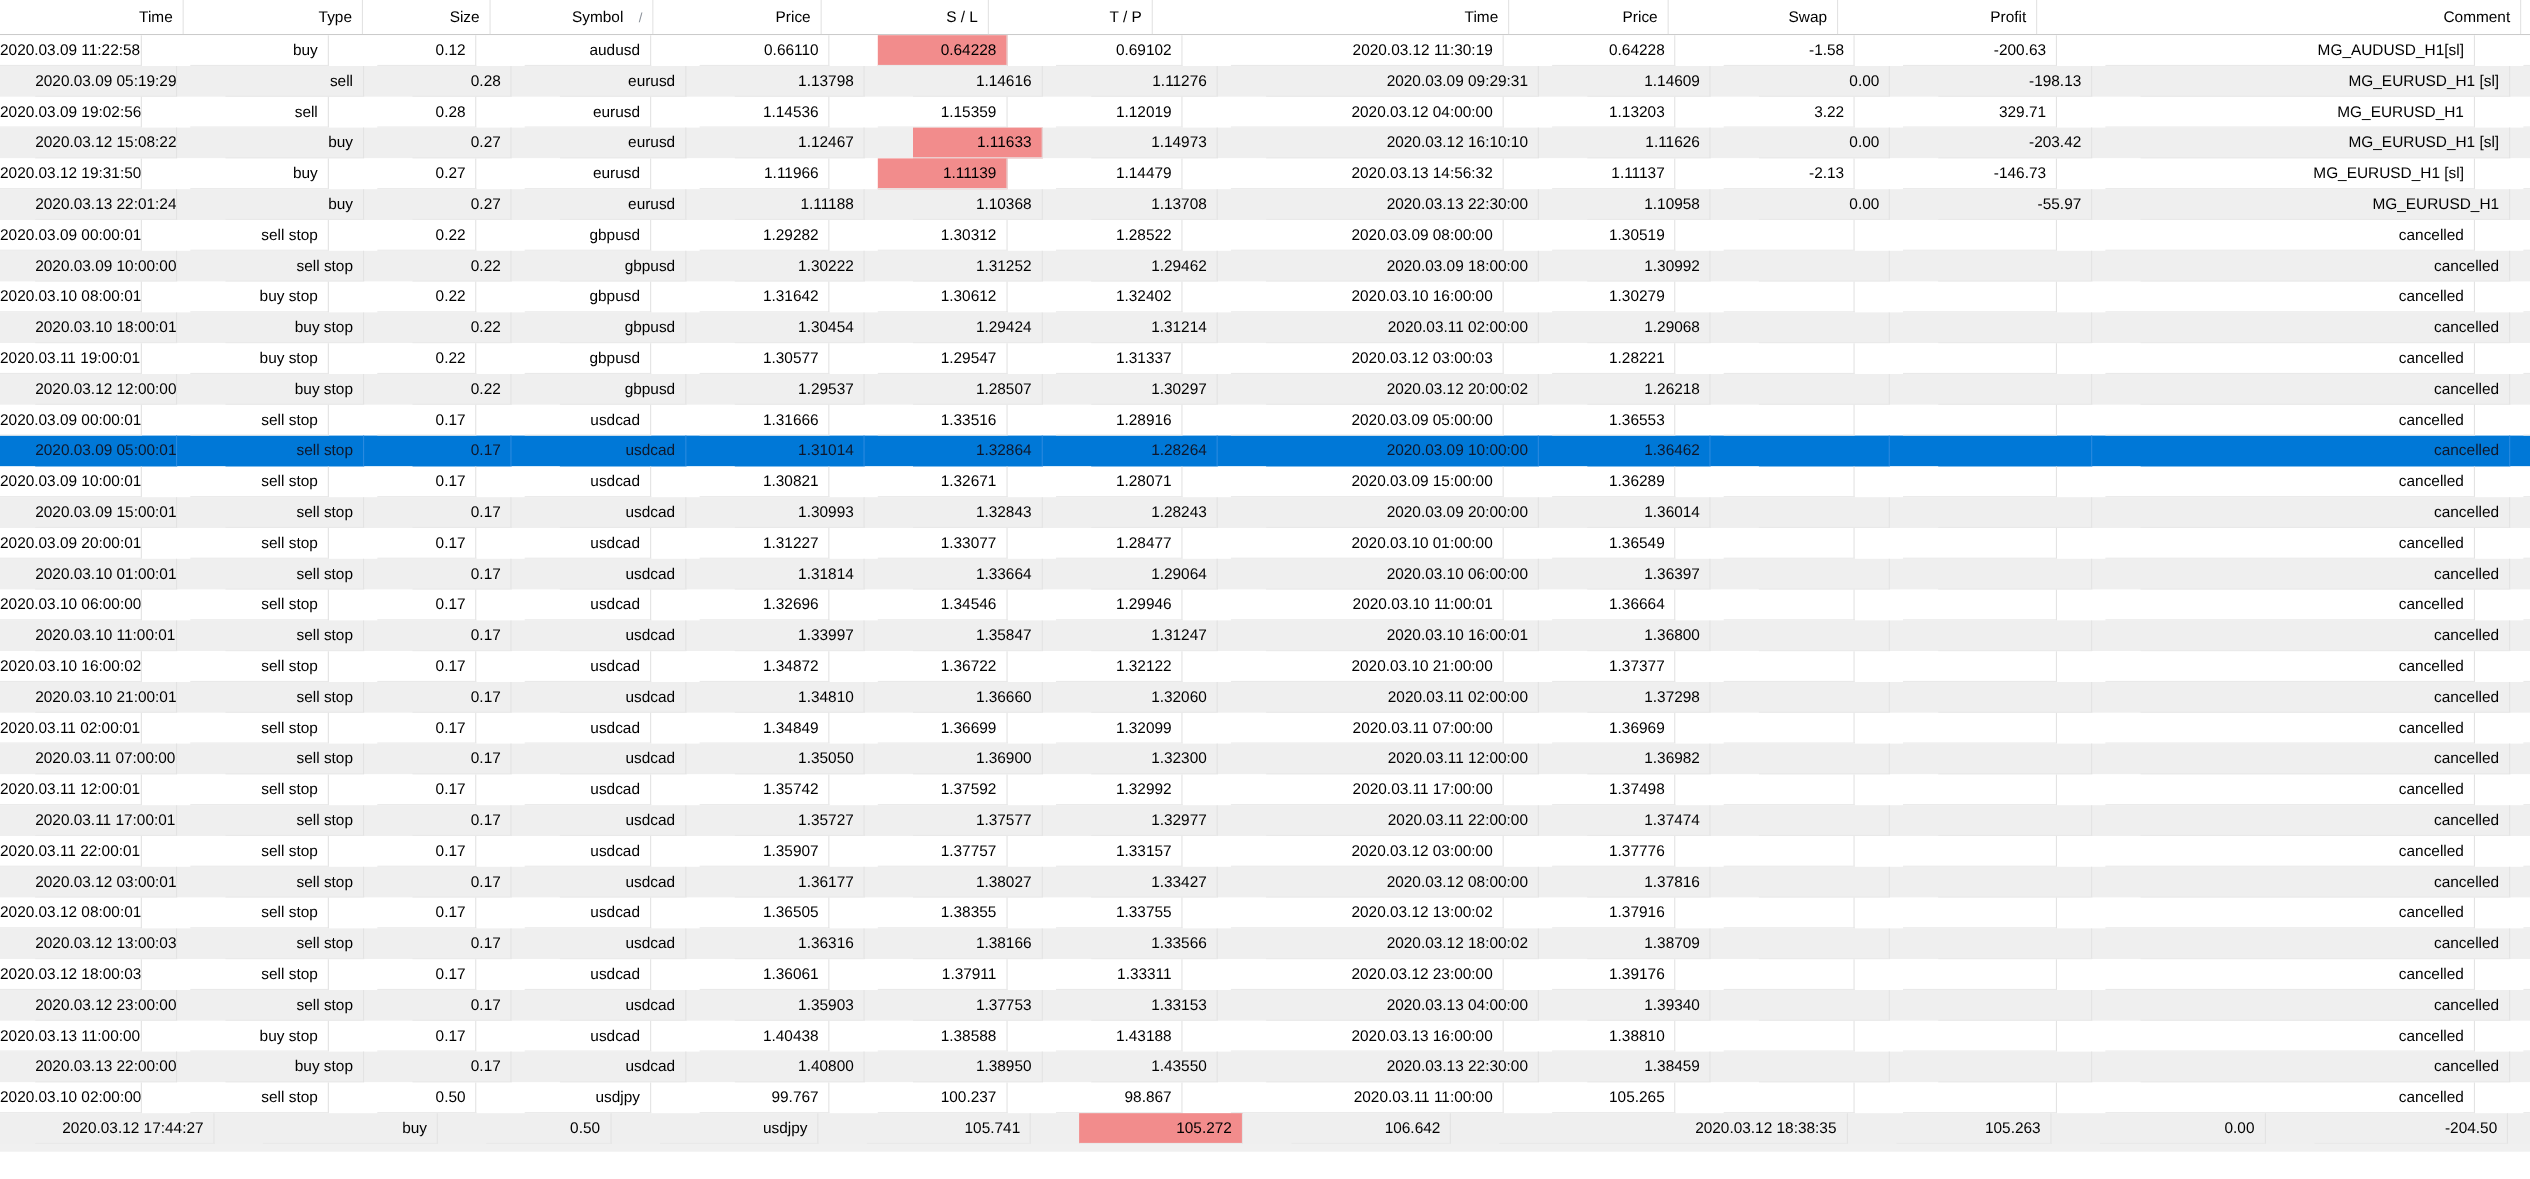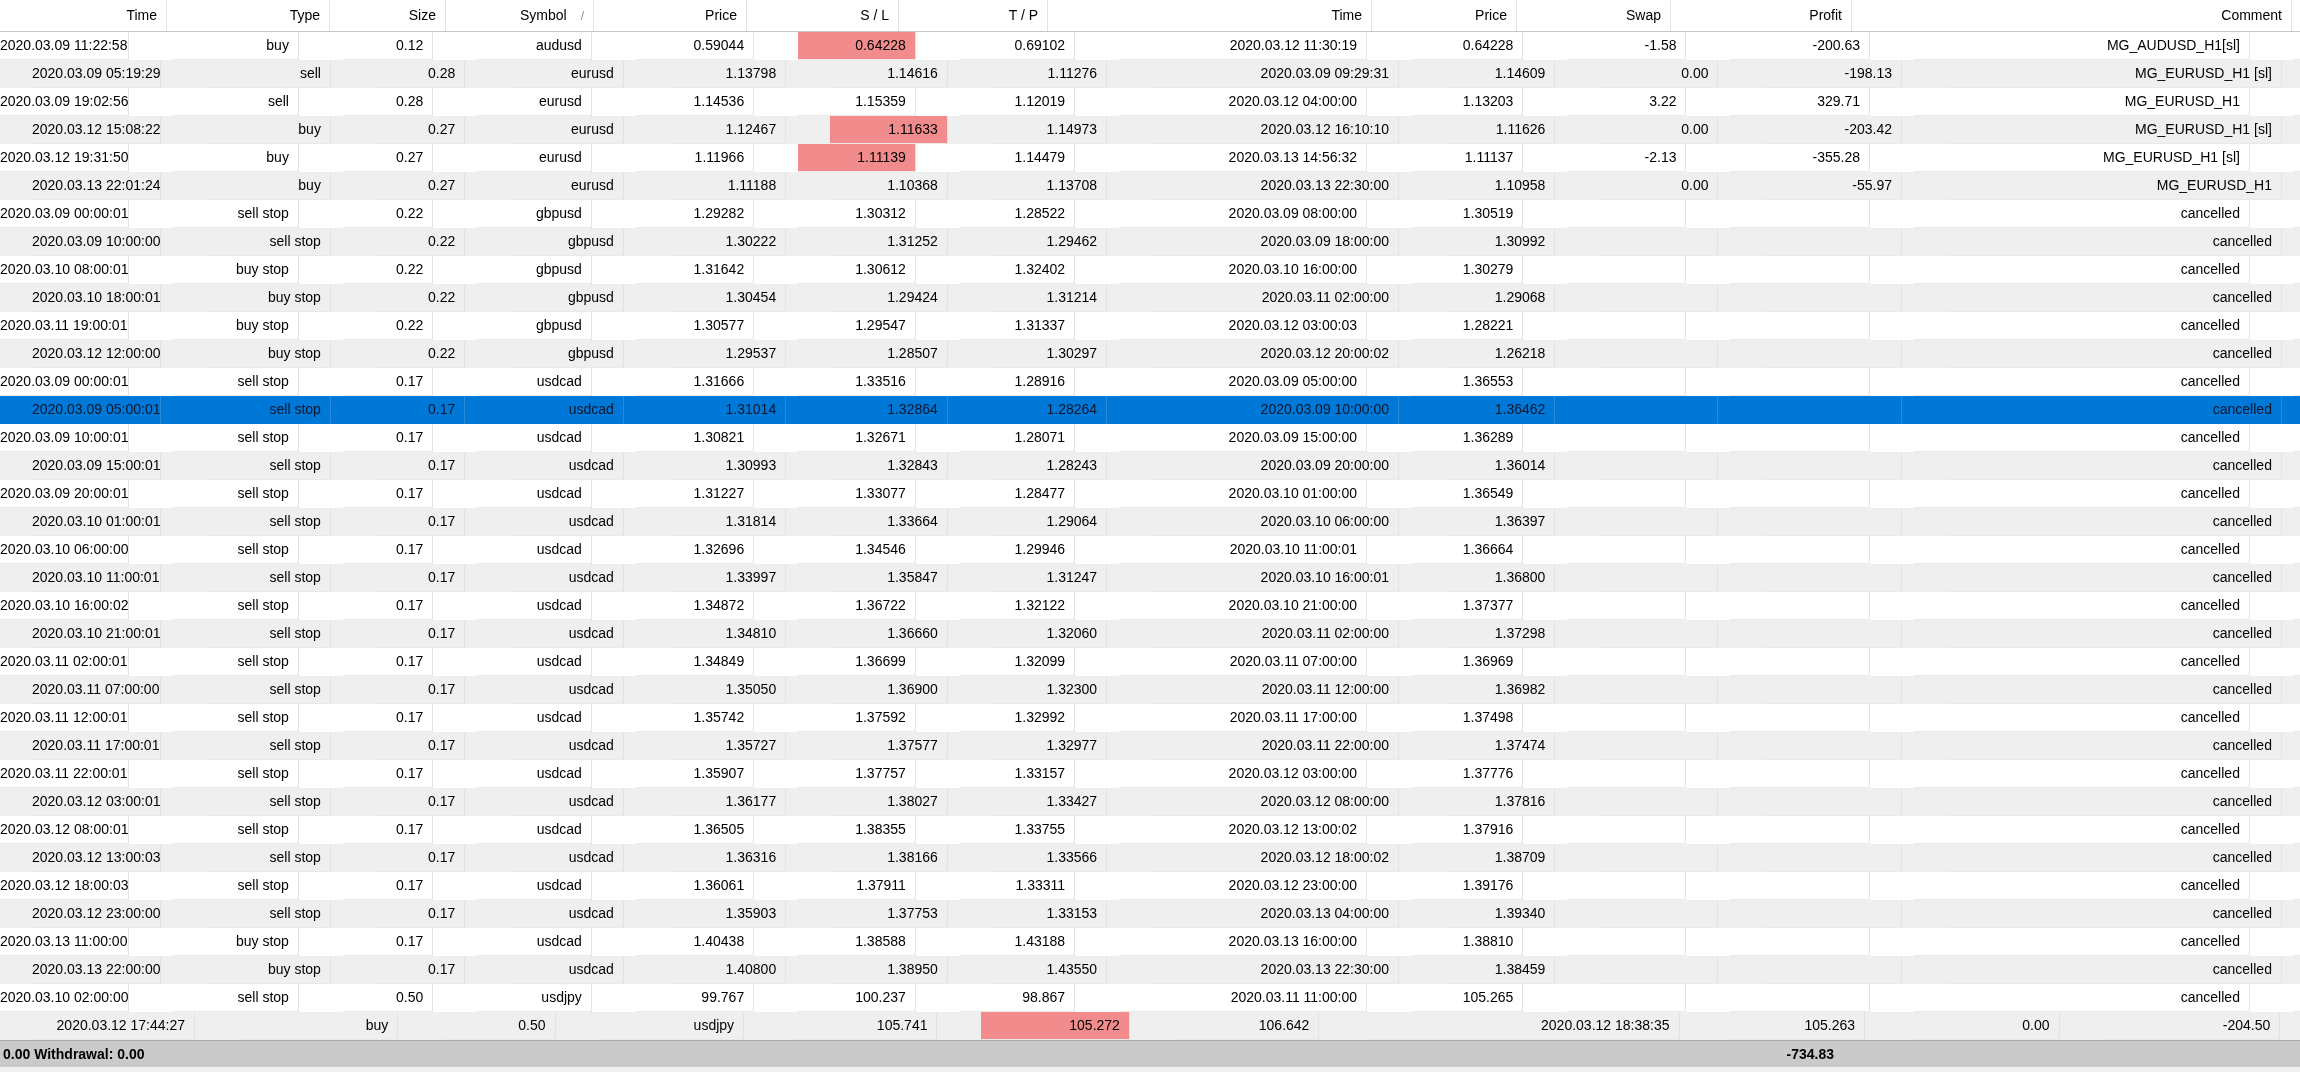--- a/index.html
+++ b/index.html
@@ -57,21 +57,21 @@
     <div class="hcell c10">Profit</div>
     <div class="hcell c11">Comment</div>
     <div class="hcell spacer"></div>
   </div>
   <div>
       <div class="row">
         <div class="cell c0">2020.03.09 11:22:58</div>
         <div class="cell c1">buy</div>
         <div class="cell c2">0.12</div>
         <div class="cell c3">audusd</div>
-        <div class="cell c4">0.59044</div>
+        <div class="cell c4">0.66110</div>
         <div class="cell c5 sl-hit">0.64228</div>
         <div class="cell c6">0.69102</div>
         <div class="cell c7">2020.03.12 11:30:19</div>
         <div class="cell c8">0.64228</div>
         <div class="cell c9">-1.58</div>
         <div class="cell c10">-200.63</div>
         <div class="cell c11">MG_AUDUSD_H1[sl]</div>
         <div class="cell spacer"></div>
       </div>
       <div class="row alt">
@@ -123,21 +123,21 @@
         <div class="cell c0">2020.03.12 19:31:50</div>
         <div class="cell c1">buy</div>
         <div class="cell c2">0.27</div>
         <div class="cell c3">eurusd</div>
         <div class="cell c4">1.11966</div>
         <div class="cell c5 sl-hit">1.11139</div>
         <div class="cell c6">1.14479</div>
         <div class="cell c7">2020.03.13 14:56:32</div>
         <div class="cell c8">1.11137</div>
         <div class="cell c9">-2.13</div>
-        <div class="cell c10">-355.28</div>
+        <div class="cell c10">-146.73</div>
         <div class="cell c11">MG_EURUSD_H1 [sl]</div>
         <div class="cell spacer"></div>
       </div>
       <div class="row alt">
         <div class="cell c0">2020.03.13 22:01:24</div>
         <div class="cell c1">buy</div>
         <div class="cell c2">0.27</div>
         <div class="cell c3">eurusd</div>
         <div class="cell c4">1.11188</div>
         <div class="cell c5">1.10368</div>
@@ -592,18 +592,14 @@
         <div class="cell c4">105.741</div>
         <div class="cell c5 sl-hit">105.272</div>
         <div class="cell c6">106.642</div>
         <div class="cell c7">2020.03.12 18:38:35</div>
         <div class="cell c8">105.263</div>
         <div class="cell c9">0.00</div>
         <div class="cell c10">-204.50</div>
         <div class="cell spacer"></div>
       </div>
     </div>
-  <div class="footer">
-    <span class="footer-left">0.00  Withdrawal: 0.00</span>
-    <span class="footer-profit">-734.83</span>
-  </div>
   <div class="footer-strip"></div>
 </div>
 
 </body></html>

